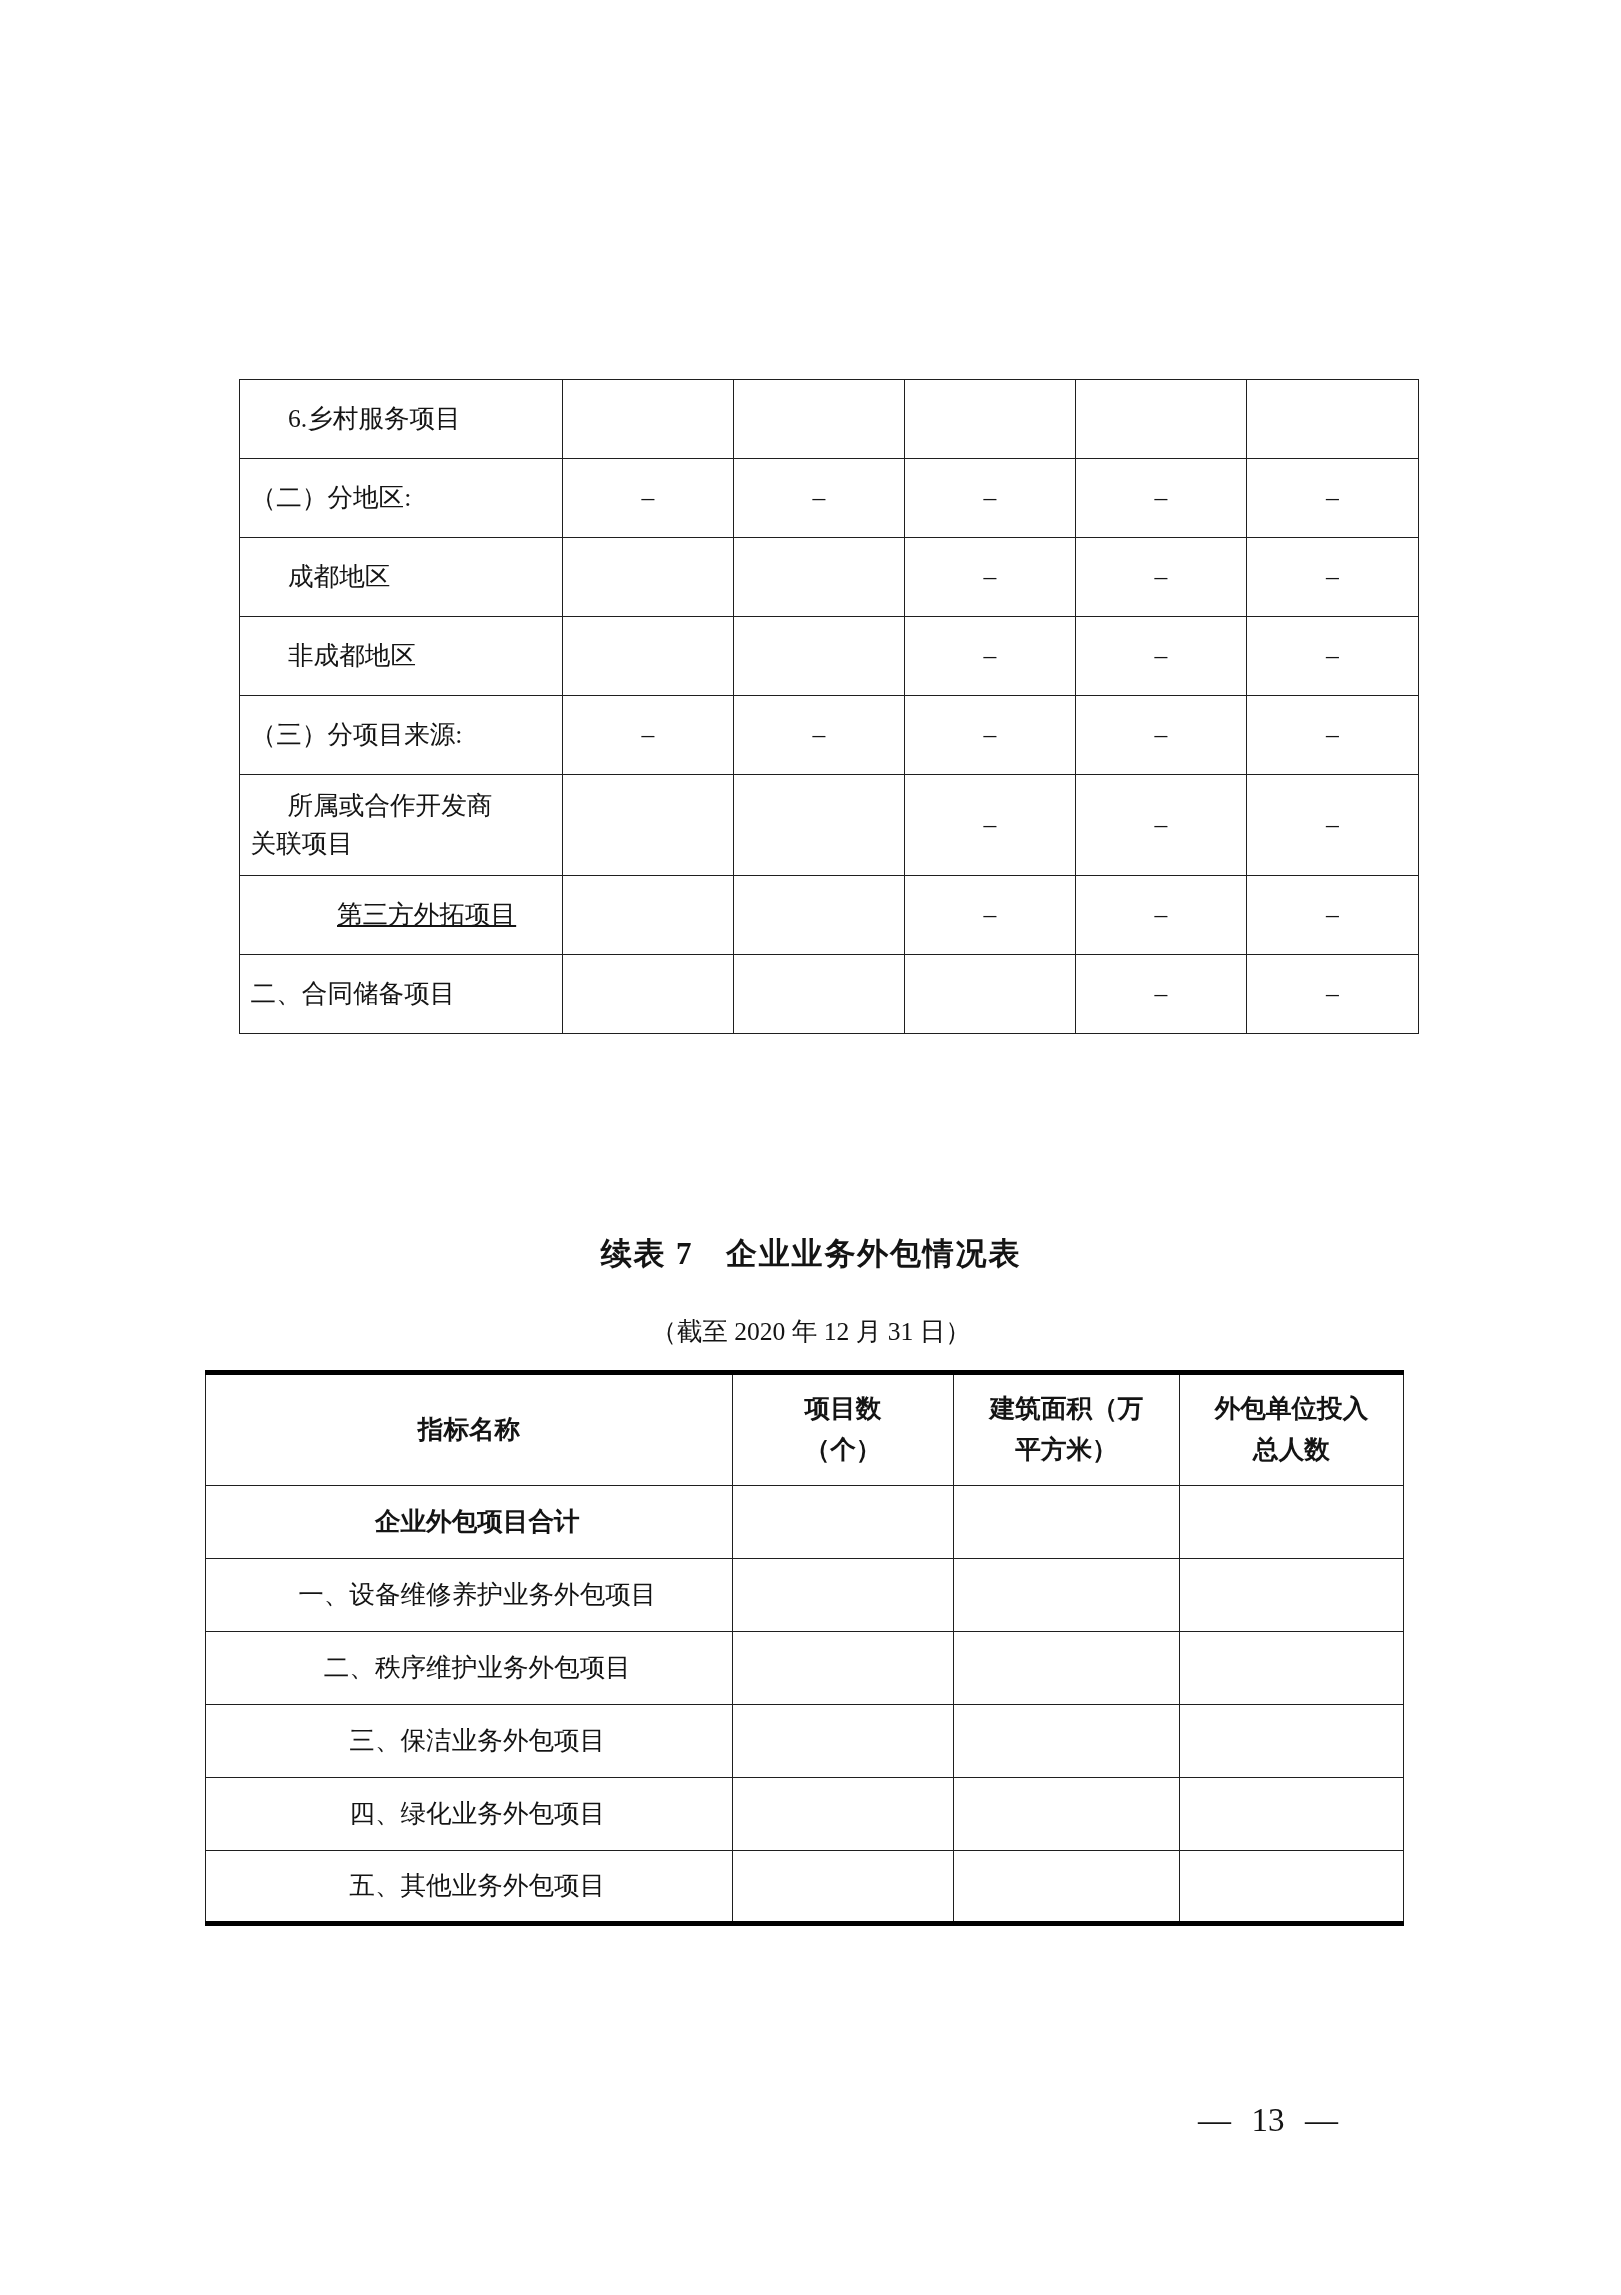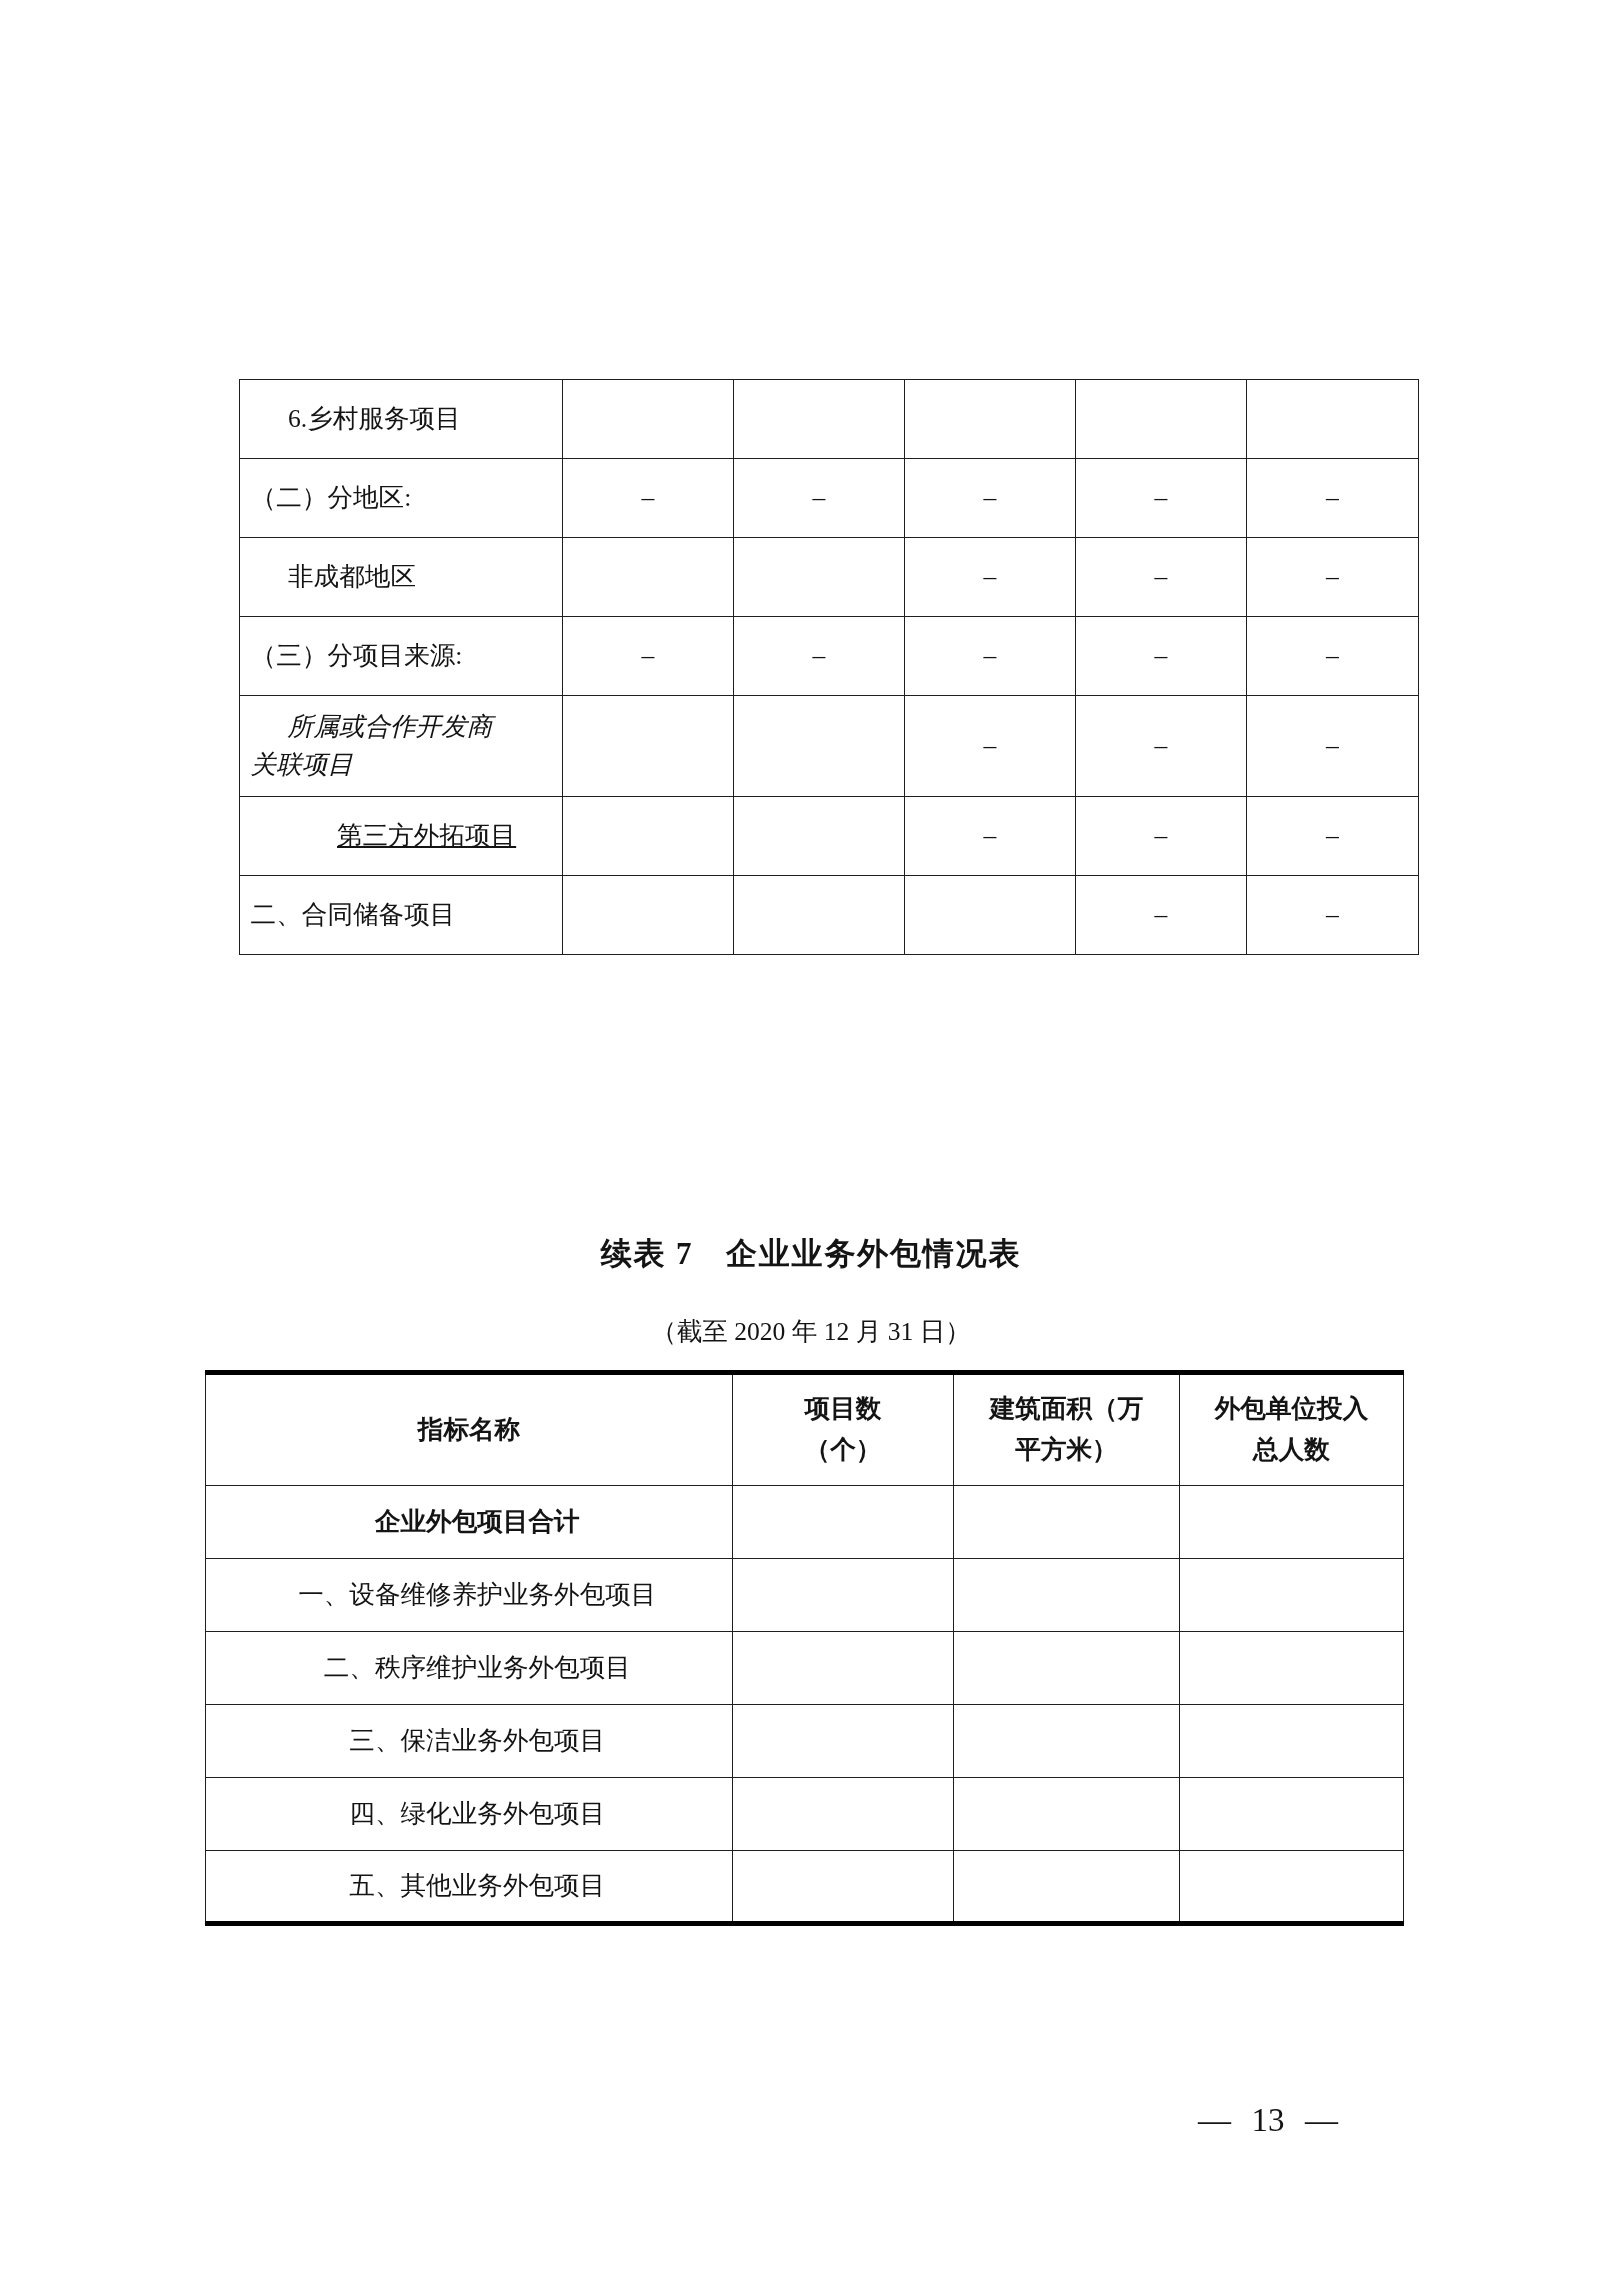--- a/index.html
+++ b/index.html
@@ -23,21 +23,21 @@
     font-size:25.6px;
     line-height:1.5;
   }
   .t1 tr{height:79px;}
   .t1 tr.tall{height:101px;}
   .t1 td.label{text-align:left;white-space:pre-line;}
   .t1 td.val{text-align:center;}
   .lvl0{padding-left:10.6px;}
   .lvl1{padding-left:48px;}
   .lvl2{padding-left:97px;text-decoration:underline;}
-  .hang{padding-left:10.6px;text-indent:37px;font-style:italic;}
+  .hang{padding-left:10.6px;text-indent:37px;}
 
   
   .title{
     position:absolute;top:1233px;left:0;width:100%;
     text-align:center;
     font-size:31px;font-weight:bold;
     letter-spacing:1.8px;
   }
   .subtitle{
     position:absolute;top:1314px;left:0;width:100%;
@@ -93,20 +93,28 @@
           <td class="val"></td>
           <td class="val"></td>
           <td class="val"></td>
           <td class="val"></td>
           <td class="val"></td>
         </tr>
         <tr>
           <td class="label lvl0">（二）分地区:</td>
           <td class="val">–</td>
           <td class="val">–</td>
+          <td class="val">–</td>
+          <td class="val">–</td>
+          <td class="val">–</td>
+        </tr>
+        <tr>
+          <td class="label lvl1">成都地区</td>
+          <td class="val"></td>
+          <td class="val"></td>
           <td class="val">–</td>
           <td class="val">–</td>
           <td class="val">–</td>
         </tr>
         <tr>
           <td class="label lvl1">非成都地区</td>
           <td class="val"></td>
           <td class="val"></td>
           <td class="val">–</td>
           <td class="val">–</td>

